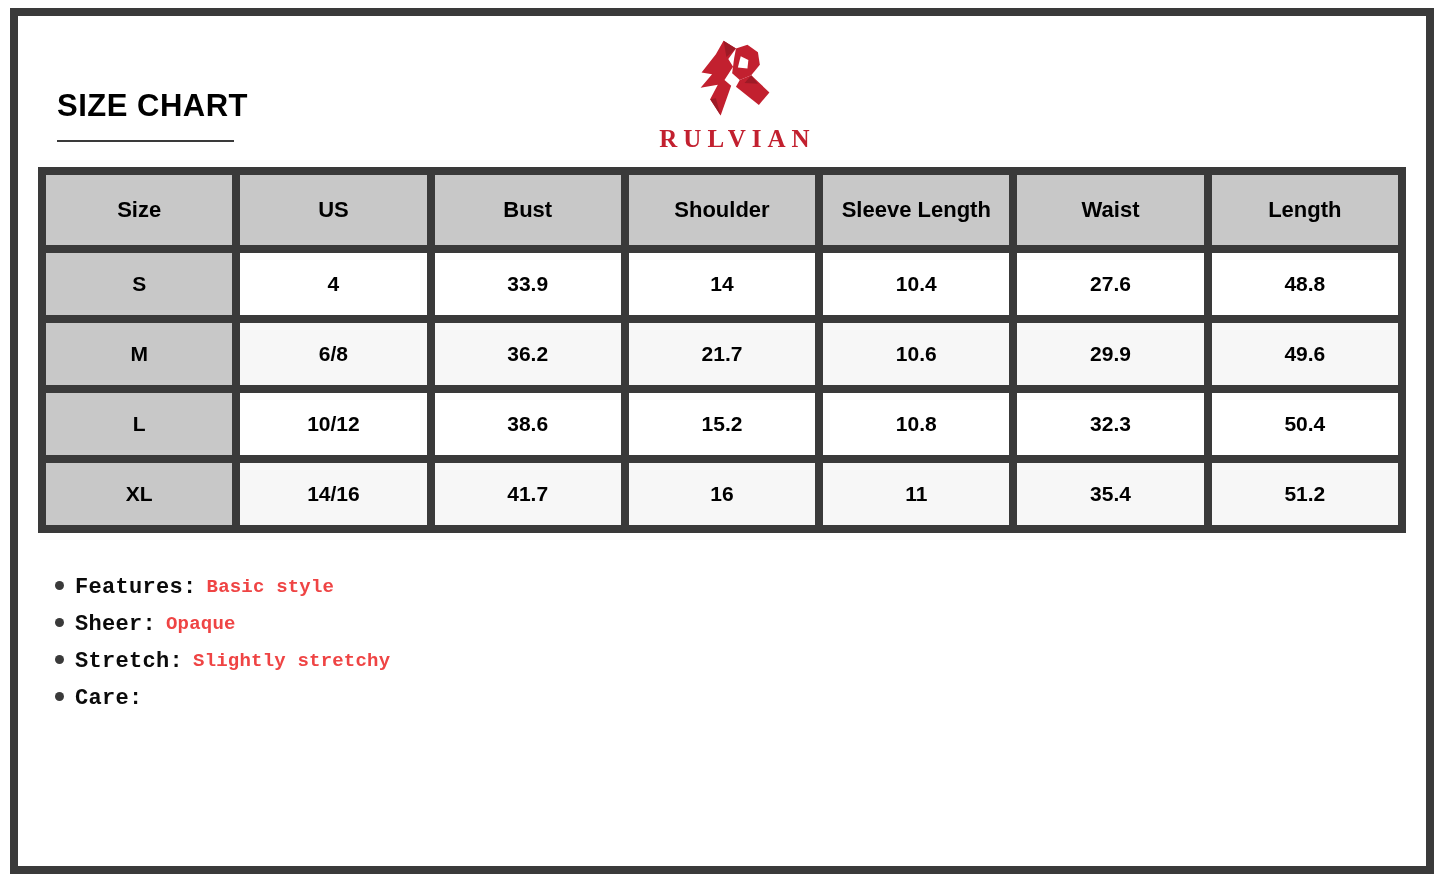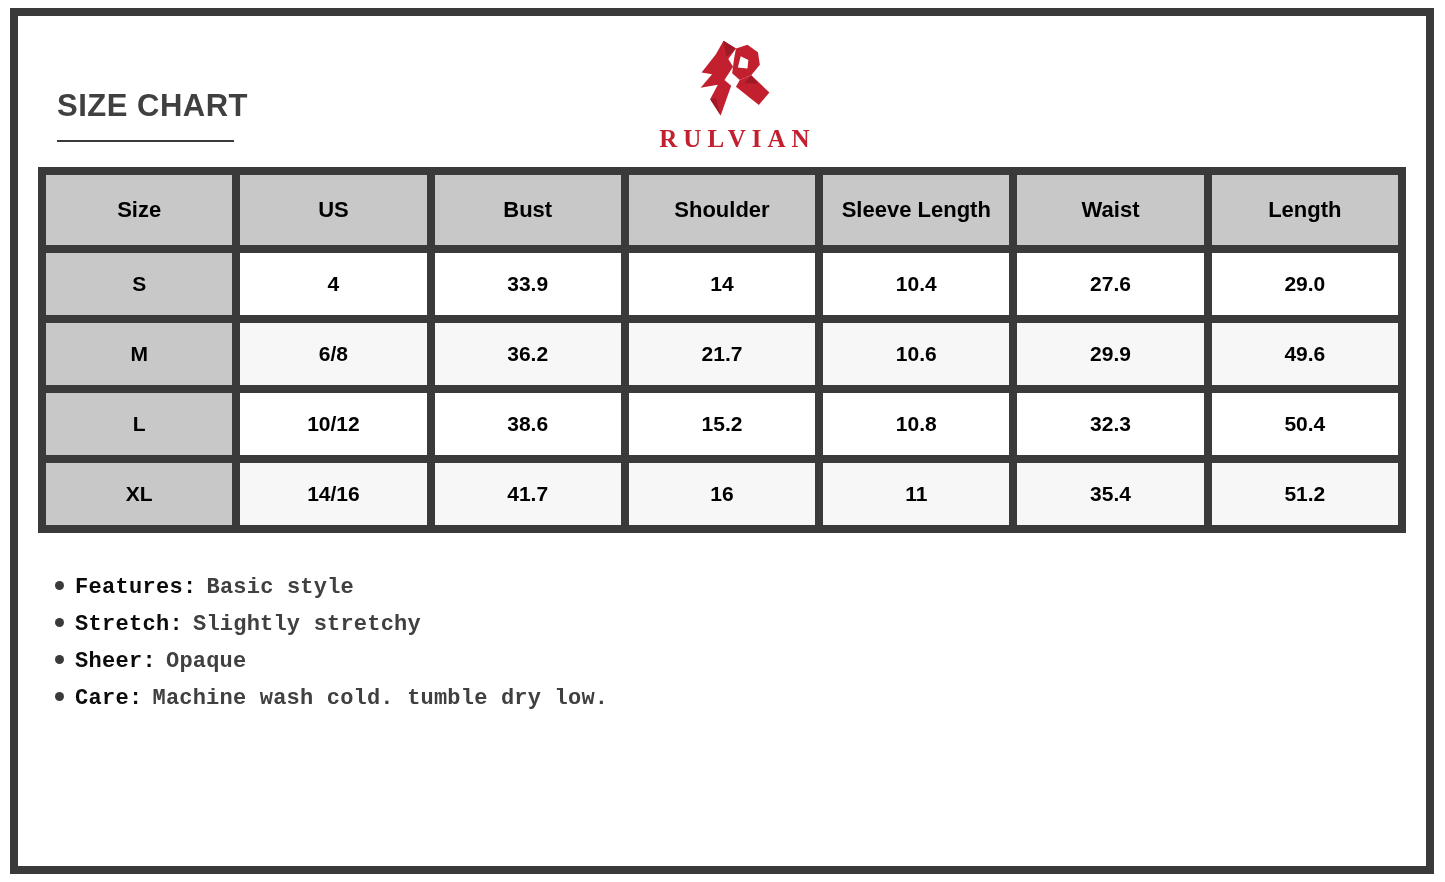--- a/index.html
+++ b/index.html
@@ -18,21 +18,21 @@
     border: 8px solid var(--frame, #3a3a3a);
     box-sizing: border-box;
   }
   .page-title {
     position: absolute;
     left: 57px; top: 88px;
     margin: 0;
     font-size: 31px;
     font-weight: 700;
     letter-spacing: 0.5px;
-    color: #404040;
+    color: #000000;
   }
   .title-underline {
     position: absolute;
     left: 57px; top: 140px;
     width: 177px; height: 2px;
     background: var(--frame, #3a3a3a);
   }
   .brand {
     position: absolute;
     left: 12px; top: 38px;
@@ -105,23 +105,23 @@
     margin-top: -4px;
     flex: none;
   }
   .lbl {
     font-size: 22px;
     font-weight: 700;
     color: #0b0b0b;
     letter-spacing: 0.3px;
   }
   .val {
-    font-size: 22px;
-    font-weight: 700;
-    color: #404040;
+    font-size: 19px;
+    font-weight: 700;
+    color: #ef4444;
     margin-left: 10px;
     letter-spacing: 0.2px;
   }
 </style>
 </head>
 <body>
 
 <div class="canvas">
 
   <div class="frame"></div>
@@ -155,21 +155,21 @@
       </tr>
     </thead>
     <tbody>
       <tr>
         <td class="size-cell">S</td>
         <td class="value-cell">4</td>
         <td class="value-cell">33.9</td>
         <td class="value-cell">14</td>
         <td class="value-cell">10.4</td>
         <td class="value-cell">27.6</td>
-        <td class="value-cell">29.0</td>
+        <td class="value-cell">48.8</td>
       </tr>
       <tr class="alt">
         <td class="size-cell">M</td>
         <td class="value-cell">6/8</td>
         <td class="value-cell">36.2</td>
         <td class="value-cell">21.7</td>
         <td class="value-cell">10.6</td>
         <td class="value-cell">29.9</td>
         <td class="value-cell">49.6</td>
       </tr>
@@ -195,28 +195,27 @@
   </table>
 
   <ul class="details">
     <li>
       <span class="dot"></span>
       <span class="lbl">Features:</span>
       <span class="val">Basic style</span>
     </li>
     <li>
       <span class="dot"></span>
+      <span class="lbl">Sheer:</span>
+      <span class="val">Opaque</span>
+    </li>
+    <li>
+      <span class="dot"></span>
       <span class="lbl">Stretch:</span>
       <span class="val">Slightly stretchy</span>
     </li>
     <li>
       <span class="dot"></span>
-      <span class="lbl">Sheer:</span>
-      <span class="val">Opaque</span>
-    </li>
-    <li>
-      <span class="dot"></span>
       <span class="lbl">Care:</span>
-      <span class="val">Machine wash cold. tumble dry low.</span>
     </li>
   </ul>
 
 </div>
 
 </body></html>

